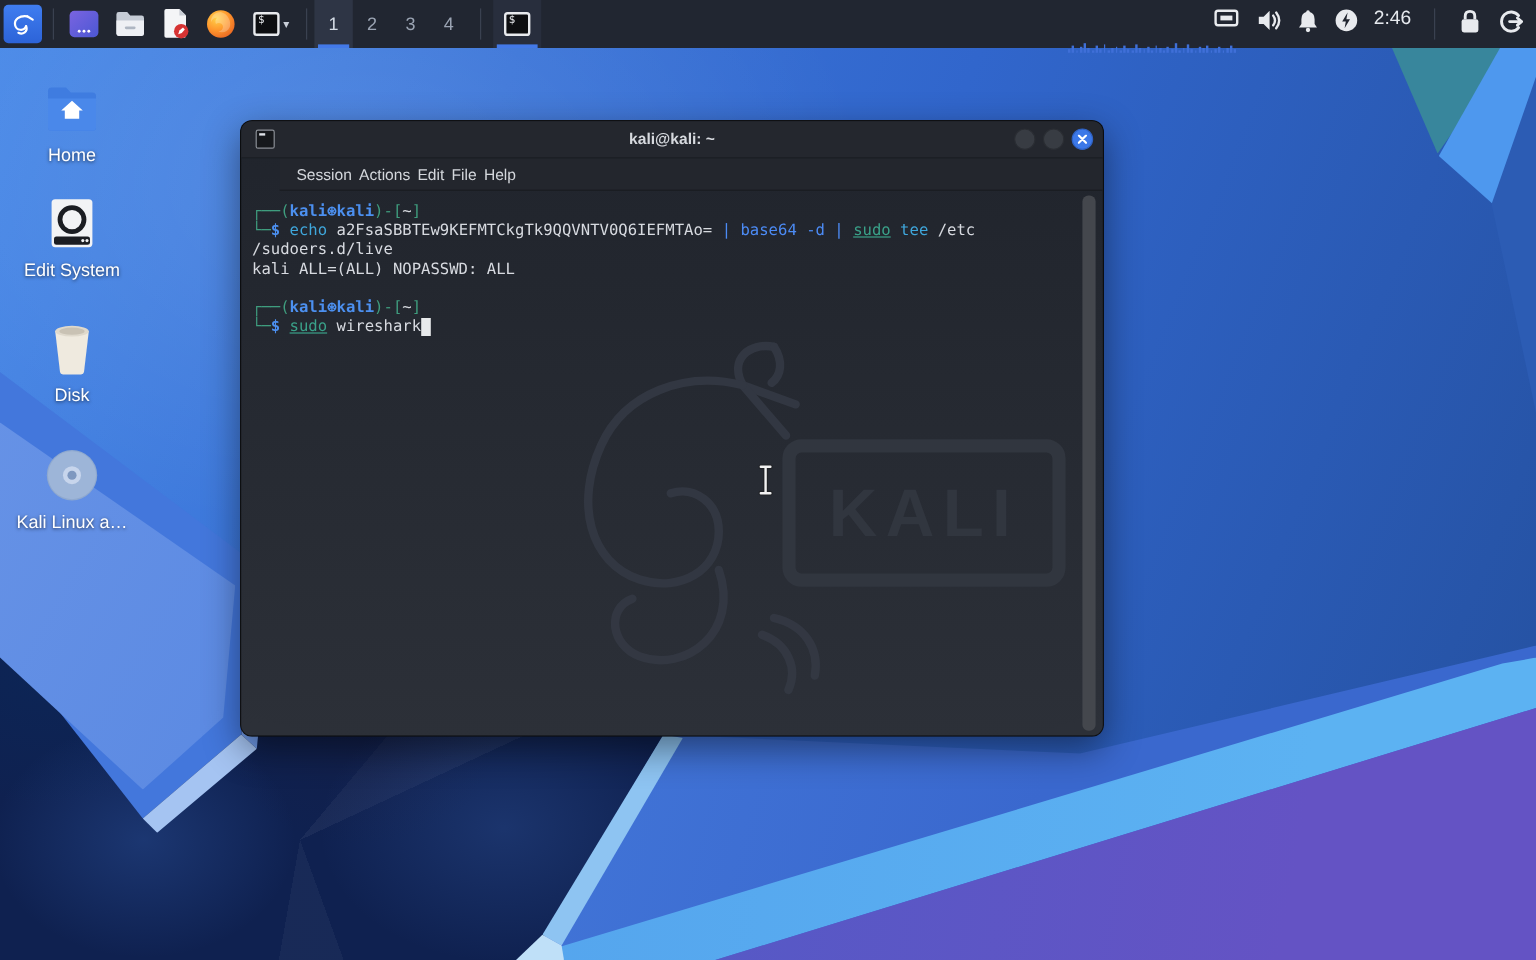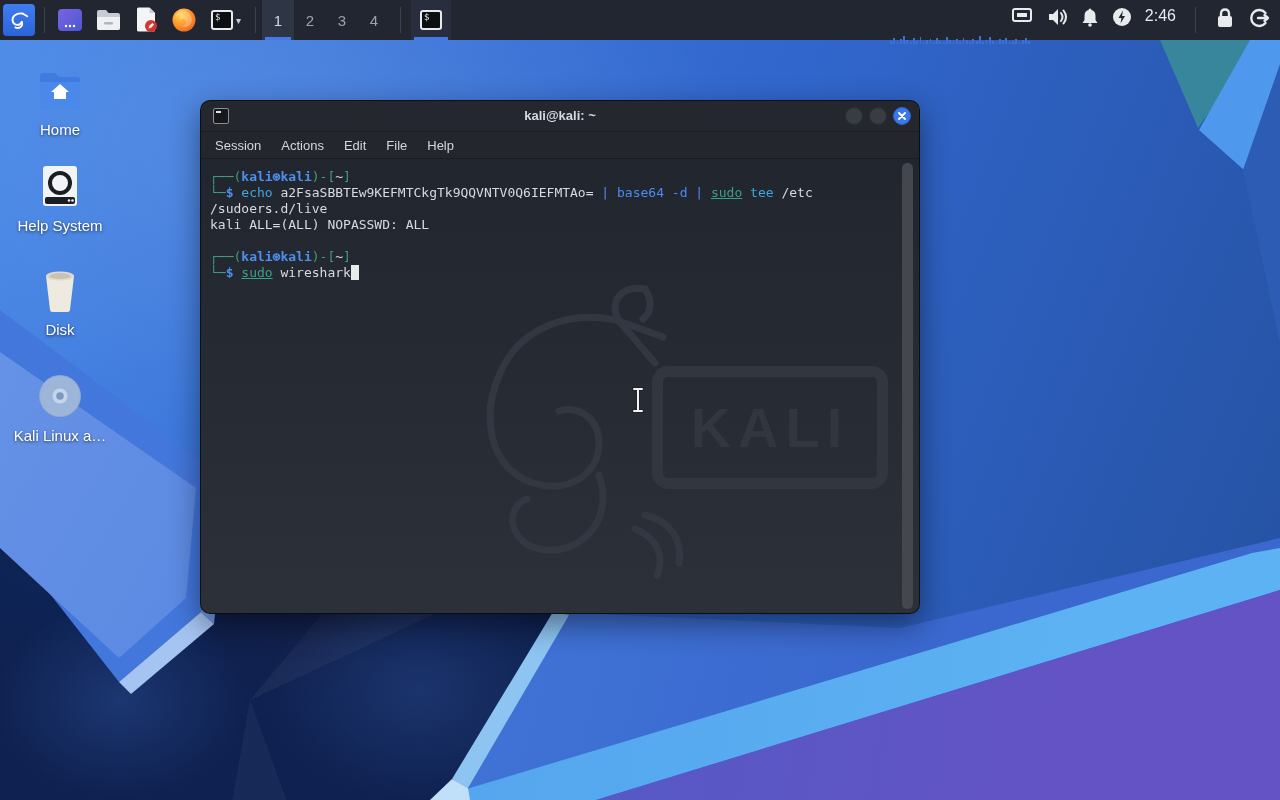--- a/index.html
+++ b/index.html
@@ -52,21 +52,21 @@
   .titlebar{position:relative;height:30px;background:#24272e;border-bottom:1px solid #1b1e24;}
   .title{position:absolute;left:0;right:0;top:0;height:30px;line-height:30px;text-align:center;
          color:#d6d9de;font-size:13px;font-weight:700;}
   .tb-icon{position:absolute;left:12px;top:7px;width:16px;height:16px;background:#16181c;border:1px solid #8b8f96;
            border-radius:2px;box-sizing:border-box;}
   .tb-icon:before{content:"";position:absolute;left:2px;top:2px;width:5px;height:2px;background:#dfe3e9;}
   .winbtns{position:absolute;right:8px;top:6px;display:flex;gap:6px;}
   .wbtn{width:18px;height:18px;border-radius:50%;background:#383c43;border:1px solid #2a2d33;box-sizing:border-box;position:relative;}
   .wbtn.close{background:#3c78e8;border-color:#2f62c4;}
   .wbtn.close svg{position:absolute;left:4px;top:4px;}
-  .menubar{display:flex;gap:20px;align-items:center;height:26px;background:#23262d;border-bottom:1px solid #191c21;padding:0 14px;}
+  .menubar{display:flex;gap:6px;align-items:center;height:26px;background:#23262d;border-bottom:1px solid #191c21;padding:0 14px;margin-left:32px;}
   .menubar span{color:#d4d7dc;font-size:13px;cursor:default;}
   .content{position:relative;height:456px;}
   .tlines{position:absolute;left:9px;top:10px;z-index:3;}
   .tline{white-space:pre;height:16px;line-height:16px;font-family:"DejaVu Sans Mono",monospace;font-size:13px;}
   .seg-p{color:#3f9d7e;}
   .seg-u{color:#4c90f0;font-weight:bold;}
   .seg-w{color:#d7dae0;}
   .seg-c{color:#3fa7dc;}
   .seg-a{color:#4c8bf5;}
   .seg-s{color:#3aa189;text-decoration:underline;}
@@ -140,21 +140,21 @@
   <div class="dicon" style="top:162px;">
     <div class="glyph">
       <svg width="48" height="48" viewBox="0 0 48 48">
         <rect x="7" y="4" width="34" height="40" rx="3" fill="#f2f3f5"></rect>
         <circle cx="24" cy="21" r="10" fill="none" stroke="#1b1d22" stroke-width="4"></circle>
         <rect x="9" y="35" width="30" height="7" rx="2" fill="#1b1d22"></rect>
         <circle cx="33" cy="38.5" r="1.3" fill="#f2f3f5"></circle>
           <circle cx="36.5" cy="38.5" r="1.3" fill="#f2f3f5"></circle>
       </svg>
     </div>
-    <div class="lbl">Help System</div>
+    <div class="lbl">Edit System</div>
   </div>
 
   <div class="dicon" style="top:266px;">
     <div class="glyph">
       <svg width="48" height="48" viewBox="0 0 48 48">
         <path d="M10 10 h28 l-4 34 q-.3 2 -2.5 2 h-15 q-2.2 0 -2.5 -2 z" fill="#efeadf"></path>
         <ellipse cx="24" cy="10" rx="14" ry="4.5" fill="#dfd9cc"></ellipse>
         <ellipse cx="24" cy="10" rx="10.5" ry="3" fill="#c9c2b4"></ellipse>
       </svg>
     </div>

